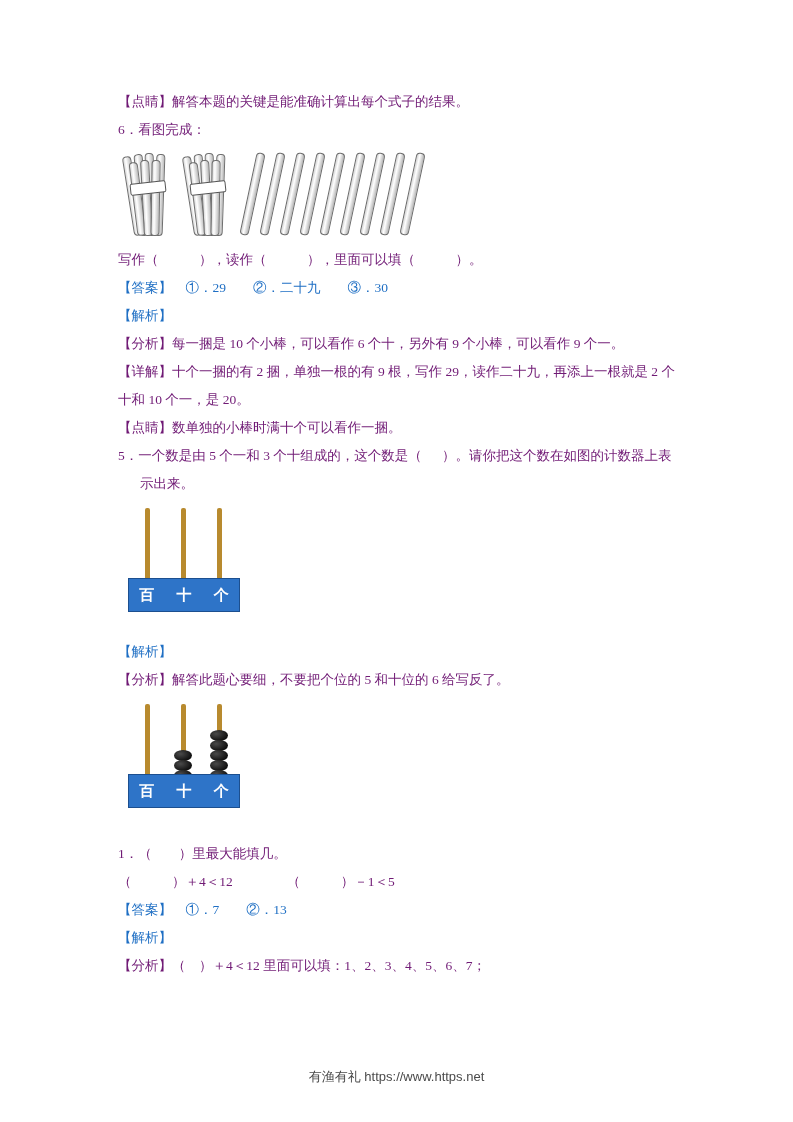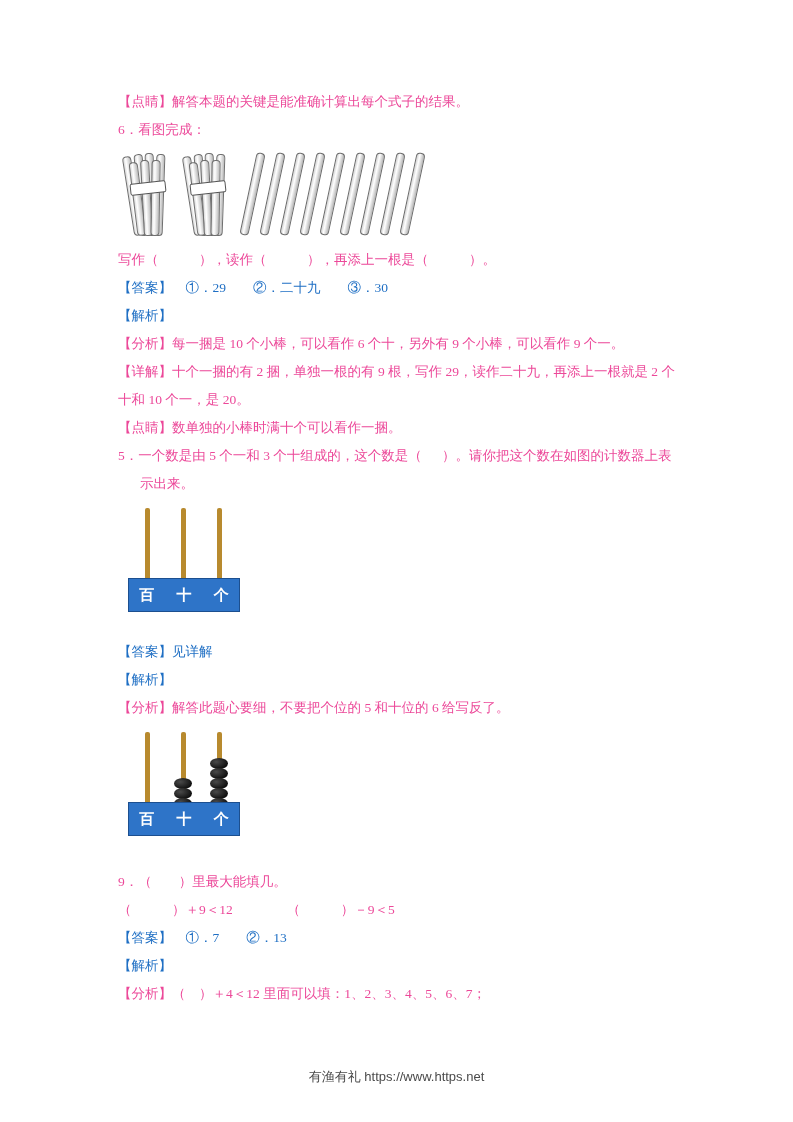--- a/index.html
+++ b/index.html
@@ -23,21 +23,21 @@
   }
   .content {
     position: absolute;
     left: 118px;
     top: 88px;
     width: 560px;
   }
   .line {
     font-size: 13.5px;
     line-height: 28px;
-    color: #ec4899;
+    color: #701a75;
     white-space: pre-wrap;
   }
   .blue {
     color: #1f6fc4;
   }
   .hang2 {
     padding-left: 22px;
     text-indent: -22px;
   }
   .spacer-sm { height: 6px; }
@@ -176,21 +176,21 @@
       <div class="single-stick" style="left:148px; top:2px; transform:rotate(12deg);"></div>
       <div class="single-stick" style="left:168px; top:2px; transform:rotate(12deg);"></div>
       <div class="single-stick" style="left:188px; top:2px; transform:rotate(12deg);"></div>
       <div class="single-stick" style="left:208px; top:2px; transform:rotate(12deg);"></div>
       <div class="single-stick" style="left:228px; top:2px; transform:rotate(12deg);"></div>
       <div class="single-stick" style="left:248px; top:2px; transform:rotate(12deg);"></div>
       <div class="single-stick" style="left:268px; top:2px; transform:rotate(12deg);"></div>
       <div class="single-stick" style="left:288px; top:2px; transform:rotate(12deg);"></div>
     </div>
 
-    <div class="line">写作（            ），读作（            ），再添上一根是（            ）。</div>
+    <div class="line">写作（            ），读作（            ），里面可以填（            ）。</div>
     <div class="line blue">【答案】　①．29　　②．二十九　　③．30</div>
     <div class="line blue">【解析】</div>
     <div class="line">【分析】每一捆是 10 个小棒，可以看作 6 个十，另外有 9 个小棒，可以看作 9 个一。</div>
     <div class="line">【详解】十个一捆的有 2 捆，单独一根的有 9 根，写作 29，读作二十九，再添上一根就是 2 个十和 10 个一，是 20。</div>
     <div class="line">【点睛】数单独的小棒时满十个可以看作一捆。</div>
 
     <div class="line hang2">5．一个数是由 5 个一和 3 个十组成的，这个数是（      ）。请你把这个数在如图的计数器上表示出来。</div>
 
     <div class="counter">
       <div class="rod" style="left:17px;"></div>
@@ -198,21 +198,20 @@
       <div class="rod" style="left:89px;"></div>
       <div class="base"></div>
       <div class="labels">
         <span>百</span>
         <span>十</span>
         <span>个</span>
       </div>
     </div>
 
     <div class="spacer-sm"></div>
-    <div class="line blue">【答案】见详解</div>
     <div class="line blue">【解析】</div>
     <div class="line">【分析】解答此题心要细，不要把个位的 5 和十位的 6 给写反了。</div>
 
     <div class="counter">
       <div class="rod" style="left:17px;"></div>
       <div class="rod" style="left:53px;"></div>
       <div class="rod" style="left:89px;"></div>
 
       <div class="bead" style="left:46px; top:46px;"></div>
       <div class="bead" style="left:46px; top:56px;"></div>
@@ -226,22 +225,22 @@
 
       <div class="base"></div>
       <div class="labels">
         <span>百</span>
         <span>十</span>
         <span>个</span>
       </div>
     </div>
 
     <div class="spacer-md"></div>
-    <div class="line hang2">9．（        ）里最大能填几。</div>
-    <div class="line">（            ）＋9＜12　　　　（            ）－9＜5</div>
+    <div class="line hang2">1．（        ）里最大能填几。</div>
+    <div class="line">（            ）＋4＜12　　　　（            ）－1＜5</div>
     <div class="line blue">【答案】　①．7　　②．13</div>
     <div class="line blue">【解析】</div>
     <div class="line">【分析】（    ）＋4＜12 里面可以填：1、2、3、4、5、6、7；</div>
 
   </div>
 
   <div class="watermark">有渔有礼 https://www.https.net</div>
 </div>
 
 </body></html>

